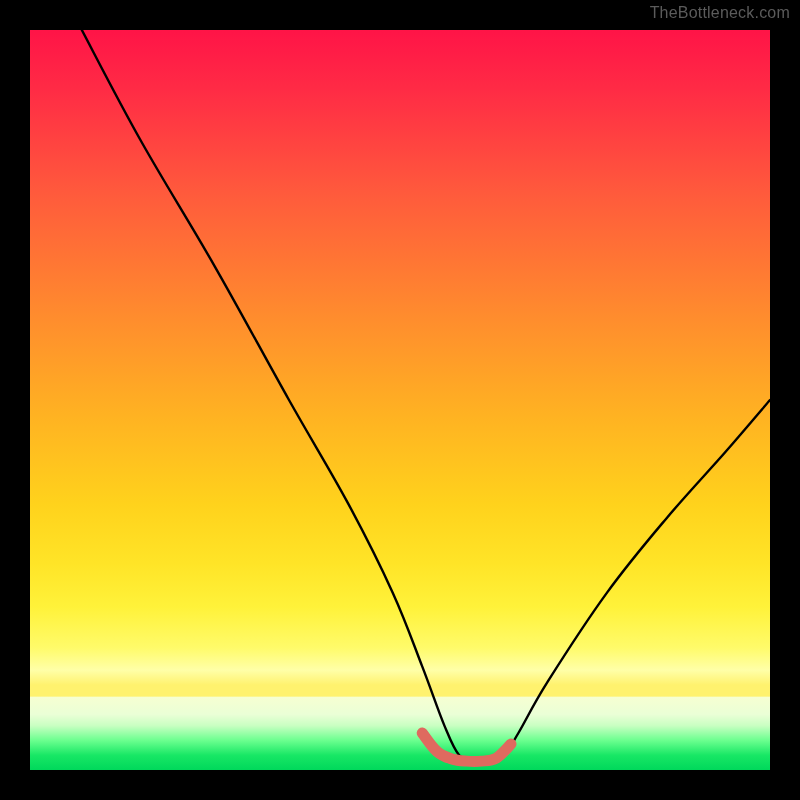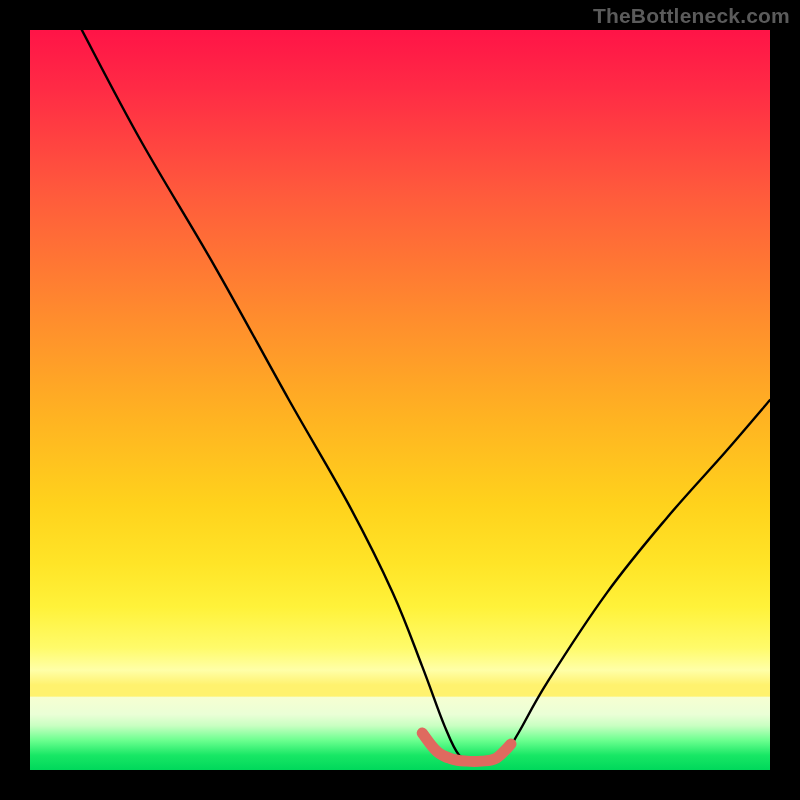--- a/index.html
+++ b/index.html
@@ -15,22 +15,22 @@
     position: relative;
     width: 800px;
     height: 800px;
     background: #000;
   }
   .watermark {
     position: absolute;
     top: 4px;
     right: 10px;
     color: #5b5b5b;
-    font-size: 21px;
-    font-weight: 700;
+    font-size: 16px;
+    font-weight: 400;
     letter-spacing: 0.2px;
     z-index: 3;
     user-select: none;
   }
   .plot-area {
     position: absolute;
     left: 30px;
     top: 30px;
     width: 740px;
     height: 740px;

